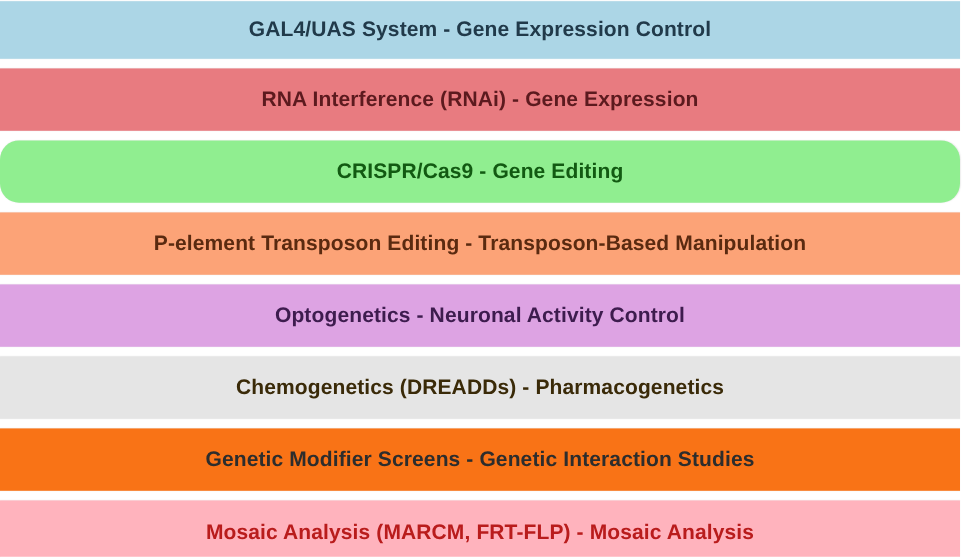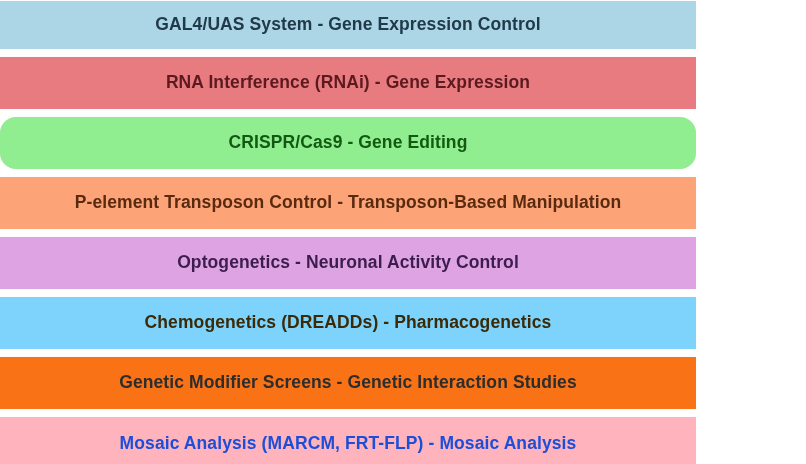--- a/index.html
+++ b/index.html
@@ -17,21 +17,21 @@
   #board {
     position: relative;
     width: 806px;
     height: 464px;
     background: #ffffff;
     box-sizing: border-box;
     padding-top: 1px;
   }
   .bar-row {
     position: relative;
-    width: 696px;
+    width: 800px;
     margin: 0 0 8px 0;
     display: flex;
     align-items: center;
     justify-content: center;
     box-sizing: border-box;
     
     box-shadow: 0 0 1px rgba(0,0,0,0.07);
   }
   .bar-label {
     font-weight: 700;
@@ -63,32 +63,32 @@
 
   <div class="bar-row r1" style="background-color: rgb(232, 123, 128);">
     <span class="bar-label" style="color: rgb(92, 26, 30);">RNA Interference (RNAi) - Gene Expression</span>
   </div>
 
   <div class="bar-row r2" style="background-color: rgb(144, 238, 144);">
     <span class="bar-label" style="color: rgb(18, 90, 18);">CRISPR/Cas9 - Gene Editing</span>
   </div>
 
   <div class="bar-row r3" style="background-color: rgb(252, 163, 119);">
-    <span class="bar-label" style="color: rgb(90, 42, 16);">P-element Transposon Control - Transposon-Based Manipulation</span>
+    <span class="bar-label" style="color: rgb(90, 42, 16);">P-element Transposon Editing - Transposon-Based Manipulation</span>
   </div>
 
   <div class="bar-row r4" style="background-color: rgb(221, 163, 227);">
     <span class="bar-label" style="color: rgb(61, 28, 78); text-align: right;">Optogenetics - Neuronal Activity Control</span>
   </div>
 
-  <div class="bar-row r5" style="background-color: #7dd3fc; align-items: center;">
+  <div class="bar-row r5" style="background-color: #e5e5e5; align-items: center;">
     <span class="bar-label" style="color: rgb(58, 42, 8);">Chemogenetics (DREADDs) - Pharmacogenetics</span>
   </div>
 
   <div class="bar-row r6" style="background-color: #f97316;">
     <span class="bar-label" style="color: rgb(45, 45, 45);">Genetic Modifier Screens - Genetic Interaction Studies</span>
   </div>
 
   <div class="bar-row r7" style="background-color: rgb(255, 179, 189);">
-    <span class="bar-label" style="color: #1d4ed8;">Mosaic Analysis (MARCM, FRT-FLP) - Mosaic Analysis</span>
+    <span class="bar-label" style="color: #b91c1c;">Mosaic Analysis (MARCM, FRT-FLP) - Mosaic Analysis</span>
   </div>
 
 </div>
 
 </body></html>

